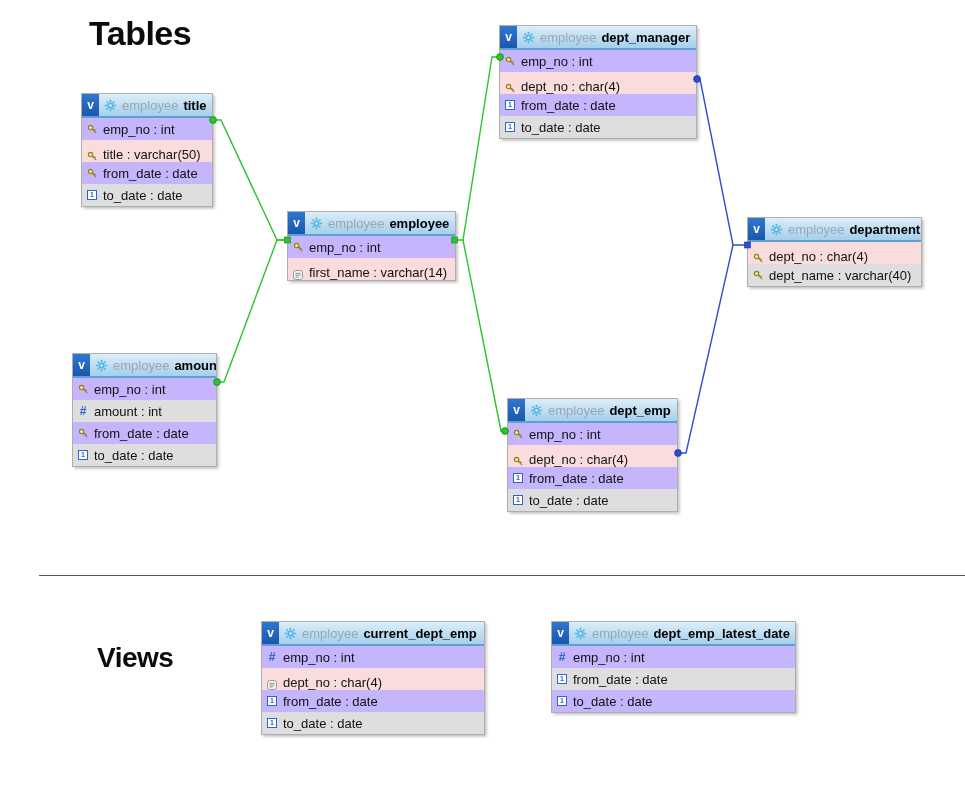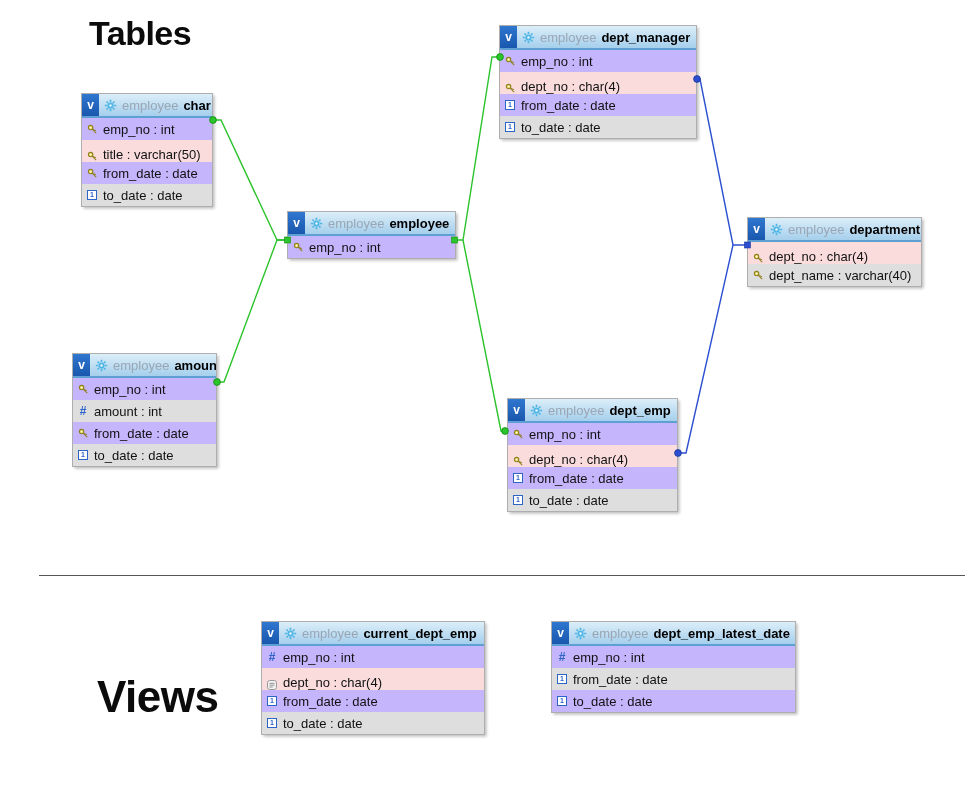--- a/index.html
+++ b/index.html
@@ -5,21 +5,21 @@
   html,body{margin:0;padding:0;background:#fff;}
   .canvas{
     position:relative;width:965px;height:791px;background:#ffffff;overflow:hidden;
     font-family:"Liberation Sans","DejaVu Sans",sans-serif;
     margin-left:39px;
   }
   .section-heading{
     position:absolute;font-weight:700;color:#0b0b0b;letter-spacing:-0.5px;
   }
   #heading-tables{left:50px;top:14px;font-size:34px;}
-  #heading-views{left:58px;top:672px;font-size:44px;}
+  #heading-views{left:58px;top:642px;font-size:28px;}
   .divider{position:absolute;left:0;top:575px;width:958px;height:0;border-top:1.5px solid #555;}
   
   .rel-svg{position:absolute;left:0;top:0;pointer-events:none;z-index:3;}
   .rel-green{stroke:var(--rel-green);stroke-width:1.4;fill:none;}
   .rel-blue{stroke:var(--rel-blue);stroke-width:1.4;fill:none;}
   .dot-green{fill:var(--rel-green);stroke:#0f8f0f;stroke-width:0.8;}
   .dot-blue{fill:var(--rel-blue);stroke:#1c36a0;stroke-width:0.8;}
   .sq-green{fill:var(--rel-green);stroke:#0f8f0f;stroke-width:0.6;}
   .sq-blue{fill:var(--rel-blue);stroke:#1c36a0;stroke-width:0.6;}
   
@@ -100,21 +100,21 @@
         <span class="gear-ic">
           <svg width="13" height="13" viewBox="0 0 13 13">
             <g stroke="#4fb5e4" stroke-width="1.7">
               <path d="M6.5 0.8 v2.2 M6.5 10 v2.2 M0.8 6.5 h2.2 M10 6.5 h2.2 M2.5 2.5 l1.5 1.5 M9 9 l1.5 1.5 M10.5 2.5 L9 4 M4 9 l-1.5 1.5"></path>
             </g>
             <circle cx="6.5" cy="6.5" r="3.1" fill="#4fb5e4"></circle>
             <circle cx="6.5" cy="6.5" r="1.2" fill="#eaf7fd"></circle>
           </svg>
         </span>
         <span class="schema-name">employee</span>
-        <span class="tbl-name">char</span>
+        <span class="tbl-name">title</span>
       </div>
       <div class="field-row bg-white">
         <span class="f-ic">
           <svg width="11" height="11" viewBox="0 0 11 11">
             <circle cx="3.6" cy="3.6" r="2.2" fill="#efe27a" stroke="#8f7f1e" stroke-width="1.1"></circle>
             <circle cx="3.6" cy="3.6" r="0.7" fill="#fff" stroke="none"></circle>
             <path d="M5.2 5.2 L9.2 9.2 M7.4 7.4 L8.7 6.1 M6.2 6.2 L7.3 5.1" stroke="#8f7f1e" stroke-width="1.1" fill="none"></path>
           </svg>
         </span>
         <span class="field-text">emp_no : int</span>
@@ -209,186 +209,195 @@
         <span class="schema-name">employee</span>
         <span class="tbl-name">employee</span>
       </div>
       <div class="field-row bg-white">
         <span class="f-ic">
           <svg width="11" height="11" viewBox="0 0 11 11">
             <circle cx="3.6" cy="3.6" r="2.2" fill="#efe27a" stroke="#8f7f1e" stroke-width="1.1"></circle>
             <circle cx="3.6" cy="3.6" r="0.7" fill="#fff" stroke="none"></circle>
             <path d="M5.2 5.2 L9.2 9.2 M7.4 7.4 L8.7 6.1 M6.2 6.2 L7.3 5.1" stroke="#8f7f1e" stroke-width="1.1" fill="none"></path>
           </svg>
-        </span>
-        <span class="field-text">emp_no : int</span>
-      </div>
-    </div>
-  <div class="db-table" style="left:708px;top:217px;width:173px;">
-      <div class="tbl-head">
-        <span class="v-ic">v</span>
-        <span class="gear-ic">
-          <svg width="13" height="13" viewBox="0 0 13 13">
-            <g stroke="#4fb5e4" stroke-width="1.7">
-              <path d="M6.5 0.8 v2.2 M6.5 10 v2.2 M0.8 6.5 h2.2 M10 6.5 h2.2 M2.5 2.5 l1.5 1.5 M9 9 l1.5 1.5 M10.5 2.5 L9 4 M4 9 l-1.5 1.5"></path>
-            </g>
-            <circle cx="6.5" cy="6.5" r="3.1" fill="#4fb5e4"></circle>
-            <circle cx="6.5" cy="6.5" r="1.2" fill="#eaf7fd"></circle>
-          </svg>
-        </span>
-        <span class="schema-name">employee</span>
-        <span class="tbl-name">department</span>
-      </div>
-      <div class="field-row bg-pink">
-        <span class="f-ic">
-          <svg width="11" height="11" viewBox="0 0 11 11">
-            <circle cx="3.6" cy="3.6" r="2.2" fill="#efe27a" stroke="#8f7f1e" stroke-width="1.1"></circle>
-            <circle cx="3.6" cy="3.6" r="0.7" fill="#fff" stroke="none"></circle>
-            <path d="M5.2 5.2 L9.2 9.2 M7.4 7.4 L8.7 6.1 M6.2 6.2 L7.3 5.1" stroke="#8f7f1e" stroke-width="1.1" fill="none"></path>
-          </svg>
-        </span>
-        <span class="field-text">dept_no : char(4)</span>
-      </div>
-      <div class="field-row bg-gray">
-        <span class="f-ic">
-          <svg width="11" height="11" viewBox="0 0 11 11">
-            <circle cx="3.6" cy="3.6" r="2.2" fill="#efe27a" stroke="#8f7f1e" stroke-width="1.1"></circle>
-            <circle cx="3.6" cy="3.6" r="0.7" fill="#fff" stroke="none"></circle>
-            <path d="M5.2 5.2 L9.2 9.2 M7.4 7.4 L8.7 6.1 M6.2 6.2 L7.3 5.1" stroke="#8f7f1e" stroke-width="1.1" fill="none"></path>
-          </svg>
-        </span>
-        <span class="field-text">dept_name : varchar(40)</span>
-      </div>
-    </div>
-  <div class="db-table" style="left:33px;top:353px;width:143px;">
-      <div class="tbl-head">
-        <span class="v-ic">v</span>
-        <span class="gear-ic">
-          <svg width="13" height="13" viewBox="0 0 13 13">
-            <g stroke="#4fb5e4" stroke-width="1.7">
-              <path d="M6.5 0.8 v2.2 M6.5 10 v2.2 M0.8 6.5 h2.2 M10 6.5 h2.2 M2.5 2.5 l1.5 1.5 M9 9 l1.5 1.5 M10.5 2.5 L9 4 M4 9 l-1.5 1.5"></path>
-            </g>
-            <circle cx="6.5" cy="6.5" r="3.1" fill="#4fb5e4"></circle>
-            <circle cx="6.5" cy="6.5" r="1.2" fill="#eaf7fd"></circle>
-          </svg>
-        </span>
-        <span class="schema-name">employee</span>
-        <span class="tbl-name">amount</span>
-      </div>
-      <div class="field-row bg-white">
-        <span class="f-ic">
-          <svg width="11" height="11" viewBox="0 0 11 11">
-            <circle cx="3.6" cy="3.6" r="2.2" fill="#efe27a" stroke="#8f7f1e" stroke-width="1.1"></circle>
-            <circle cx="3.6" cy="3.6" r="0.7" fill="#fff" stroke="none"></circle>
-            <path d="M5.2 5.2 L9.2 9.2 M7.4 7.4 L8.7 6.1 M6.2 6.2 L7.3 5.1" stroke="#8f7f1e" stroke-width="1.1" fill="none"></path>
-          </svg>
-        </span>
-        <span class="field-text">emp_no : int</span>
-      </div>
-      <div class="field-row bg-gray">
-        <span class="f-ic">
-          <span class="ic-hash">#</span>
-        </span>
-        <span class="field-text">amount : int</span>
-      </div>
-      <div class="field-row bg-white">
-        <span class="f-ic">
-          <svg width="11" height="11" viewBox="0 0 11 11">
-            <circle cx="3.6" cy="3.6" r="2.2" fill="#efe27a" stroke="#8f7f1e" stroke-width="1.1"></circle>
-            <circle cx="3.6" cy="3.6" r="0.7" fill="#fff" stroke="none"></circle>
-            <path d="M5.2 5.2 L9.2 9.2 M7.4 7.4 L8.7 6.1 M6.2 6.2 L7.3 5.1" stroke="#8f7f1e" stroke-width="1.1" fill="none"></path>
-          </svg>
-        </span>
-        <span class="field-text">from_date : date</span>
-      </div>
-      <div class="field-row bg-gray">
-        <span class="f-ic">
-          <span class="ic-date">1</span>
-        </span>
-        <span class="field-text">to_date : date</span>
-      </div>
-    </div>
-  <div class="db-table" style="left:468px;top:398px;width:169px;">
-      <div class="tbl-head">
-        <span class="v-ic">v</span>
-        <span class="gear-ic">
-          <svg width="13" height="13" viewBox="0 0 13 13">
-            <g stroke="#4fb5e4" stroke-width="1.7">
-              <path d="M6.5 0.8 v2.2 M6.5 10 v2.2 M0.8 6.5 h2.2 M10 6.5 h2.2 M2.5 2.5 l1.5 1.5 M9 9 l1.5 1.5 M10.5 2.5 L9 4 M4 9 l-1.5 1.5"></path>
-            </g>
-            <circle cx="6.5" cy="6.5" r="3.1" fill="#4fb5e4"></circle>
-            <circle cx="6.5" cy="6.5" r="1.2" fill="#eaf7fd"></circle>
-          </svg>
-        </span>
-        <span class="schema-name">employee</span>
-        <span class="tbl-name">dept_emp</span>
-      </div>
-      <div class="field-row bg-white">
-        <span class="f-ic">
-          <svg width="11" height="11" viewBox="0 0 11 11">
-            <circle cx="3.6" cy="3.6" r="2.2" fill="#efe27a" stroke="#8f7f1e" stroke-width="1.1"></circle>
-            <circle cx="3.6" cy="3.6" r="0.7" fill="#fff" stroke="none"></circle>
-            <path d="M5.2 5.2 L9.2 9.2 M7.4 7.4 L8.7 6.1 M6.2 6.2 L7.3 5.1" stroke="#8f7f1e" stroke-width="1.1" fill="none"></path>
-          </svg>
-        </span>
-        <span class="field-text">emp_no : int</span>
-      </div>
-      <div class="field-row bg-pink">
-        <span class="f-ic">
-          <svg width="11" height="11" viewBox="0 0 11 11">
-            <circle cx="3.6" cy="3.6" r="2.2" fill="#efe27a" stroke="#8f7f1e" stroke-width="1.1"></circle>
-            <circle cx="3.6" cy="3.6" r="0.7" fill="#fff" stroke="none"></circle>
-            <path d="M5.2 5.2 L9.2 9.2 M7.4 7.4 L8.7 6.1 M6.2 6.2 L7.3 5.1" stroke="#8f7f1e" stroke-width="1.1" fill="none"></path>
-          </svg>
-        </span>
-        <span class="field-text">dept_no : char(4)</span>
-      </div>
-      <div class="field-row bg-white">
-        <span class="f-ic">
-          <span class="ic-date">1</span>
-        </span>
-        <span class="field-text">from_date : date</span>
-      </div>
-      <div class="field-row bg-gray">
-        <span class="f-ic">
-          <span class="ic-date">1</span>
-        </span>
-        <span class="field-text">to_date : date</span>
-      </div>
-    </div>
-  <div class="db-table" style="left:222px;top:621px;width:222px;">
-      <div class="tbl-head">
-        <span class="v-ic">v</span>
-        <span class="gear-ic">
-          <svg width="13" height="13" viewBox="0 0 13 13">
-            <g stroke="#4fb5e4" stroke-width="1.7">
-              <path d="M6.5 0.8 v2.2 M6.5 10 v2.2 M0.8 6.5 h2.2 M10 6.5 h2.2 M2.5 2.5 l1.5 1.5 M9 9 l1.5 1.5 M10.5 2.5 L9 4 M4 9 l-1.5 1.5"></path>
-            </g>
-            <circle cx="6.5" cy="6.5" r="3.1" fill="#4fb5e4"></circle>
-            <circle cx="6.5" cy="6.5" r="1.2" fill="#eaf7fd"></circle>
-          </svg>
-        </span>
-        <span class="schema-name">employee</span>
-        <span class="tbl-name">current_dept_emp</span>
-      </div>
-      <div class="field-row bg-white">
-        <span class="f-ic">
-          <span class="ic-hash">#</span>
         </span>
         <span class="field-text">emp_no : int</span>
       </div>
       <div class="field-row bg-pink">
         <span class="f-ic">
           <svg width="10" height="10" viewBox="0 0 10 10">
             <rect x="0.5" y="0.5" width="9" height="9" rx="2.2" fill="#f1f1f1" stroke="#9a9a9a"></rect>
             <path d="M2.5 3.4 h5 M2.5 5.2 h5 M2.5 7 h3.2" stroke="#8a8a8a" stroke-width="0.9" fill="none"></path>
           </svg>
         </span>
+        <span class="field-text">first_name : varchar(14)</span>
+      </div>
+    </div>
+  <div class="db-table" style="left:708px;top:217px;width:173px;">
+      <div class="tbl-head">
+        <span class="v-ic">v</span>
+        <span class="gear-ic">
+          <svg width="13" height="13" viewBox="0 0 13 13">
+            <g stroke="#4fb5e4" stroke-width="1.7">
+              <path d="M6.5 0.8 v2.2 M6.5 10 v2.2 M0.8 6.5 h2.2 M10 6.5 h2.2 M2.5 2.5 l1.5 1.5 M9 9 l1.5 1.5 M10.5 2.5 L9 4 M4 9 l-1.5 1.5"></path>
+            </g>
+            <circle cx="6.5" cy="6.5" r="3.1" fill="#4fb5e4"></circle>
+            <circle cx="6.5" cy="6.5" r="1.2" fill="#eaf7fd"></circle>
+          </svg>
+        </span>
+        <span class="schema-name">employee</span>
+        <span class="tbl-name">department</span>
+      </div>
+      <div class="field-row bg-pink">
+        <span class="f-ic">
+          <svg width="11" height="11" viewBox="0 0 11 11">
+            <circle cx="3.6" cy="3.6" r="2.2" fill="#efe27a" stroke="#8f7f1e" stroke-width="1.1"></circle>
+            <circle cx="3.6" cy="3.6" r="0.7" fill="#fff" stroke="none"></circle>
+            <path d="M5.2 5.2 L9.2 9.2 M7.4 7.4 L8.7 6.1 M6.2 6.2 L7.3 5.1" stroke="#8f7f1e" stroke-width="1.1" fill="none"></path>
+          </svg>
+        </span>
         <span class="field-text">dept_no : char(4)</span>
       </div>
+      <div class="field-row bg-gray">
+        <span class="f-ic">
+          <svg width="11" height="11" viewBox="0 0 11 11">
+            <circle cx="3.6" cy="3.6" r="2.2" fill="#efe27a" stroke="#8f7f1e" stroke-width="1.1"></circle>
+            <circle cx="3.6" cy="3.6" r="0.7" fill="#fff" stroke="none"></circle>
+            <path d="M5.2 5.2 L9.2 9.2 M7.4 7.4 L8.7 6.1 M6.2 6.2 L7.3 5.1" stroke="#8f7f1e" stroke-width="1.1" fill="none"></path>
+          </svg>
+        </span>
+        <span class="field-text">dept_name : varchar(40)</span>
+      </div>
+    </div>
+  <div class="db-table" style="left:33px;top:353px;width:143px;">
+      <div class="tbl-head">
+        <span class="v-ic">v</span>
+        <span class="gear-ic">
+          <svg width="13" height="13" viewBox="0 0 13 13">
+            <g stroke="#4fb5e4" stroke-width="1.7">
+              <path d="M6.5 0.8 v2.2 M6.5 10 v2.2 M0.8 6.5 h2.2 M10 6.5 h2.2 M2.5 2.5 l1.5 1.5 M9 9 l1.5 1.5 M10.5 2.5 L9 4 M4 9 l-1.5 1.5"></path>
+            </g>
+            <circle cx="6.5" cy="6.5" r="3.1" fill="#4fb5e4"></circle>
+            <circle cx="6.5" cy="6.5" r="1.2" fill="#eaf7fd"></circle>
+          </svg>
+        </span>
+        <span class="schema-name">employee</span>
+        <span class="tbl-name">amount</span>
+      </div>
+      <div class="field-row bg-white">
+        <span class="f-ic">
+          <svg width="11" height="11" viewBox="0 0 11 11">
+            <circle cx="3.6" cy="3.6" r="2.2" fill="#efe27a" stroke="#8f7f1e" stroke-width="1.1"></circle>
+            <circle cx="3.6" cy="3.6" r="0.7" fill="#fff" stroke="none"></circle>
+            <path d="M5.2 5.2 L9.2 9.2 M7.4 7.4 L8.7 6.1 M6.2 6.2 L7.3 5.1" stroke="#8f7f1e" stroke-width="1.1" fill="none"></path>
+          </svg>
+        </span>
+        <span class="field-text">emp_no : int</span>
+      </div>
+      <div class="field-row bg-gray">
+        <span class="f-ic">
+          <span class="ic-hash">#</span>
+        </span>
+        <span class="field-text">amount : int</span>
+      </div>
+      <div class="field-row bg-white">
+        <span class="f-ic">
+          <svg width="11" height="11" viewBox="0 0 11 11">
+            <circle cx="3.6" cy="3.6" r="2.2" fill="#efe27a" stroke="#8f7f1e" stroke-width="1.1"></circle>
+            <circle cx="3.6" cy="3.6" r="0.7" fill="#fff" stroke="none"></circle>
+            <path d="M5.2 5.2 L9.2 9.2 M7.4 7.4 L8.7 6.1 M6.2 6.2 L7.3 5.1" stroke="#8f7f1e" stroke-width="1.1" fill="none"></path>
+          </svg>
+        </span>
+        <span class="field-text">from_date : date</span>
+      </div>
+      <div class="field-row bg-gray">
+        <span class="f-ic">
+          <span class="ic-date">1</span>
+        </span>
+        <span class="field-text">to_date : date</span>
+      </div>
+    </div>
+  <div class="db-table" style="left:468px;top:398px;width:169px;">
+      <div class="tbl-head">
+        <span class="v-ic">v</span>
+        <span class="gear-ic">
+          <svg width="13" height="13" viewBox="0 0 13 13">
+            <g stroke="#4fb5e4" stroke-width="1.7">
+              <path d="M6.5 0.8 v2.2 M6.5 10 v2.2 M0.8 6.5 h2.2 M10 6.5 h2.2 M2.5 2.5 l1.5 1.5 M9 9 l1.5 1.5 M10.5 2.5 L9 4 M4 9 l-1.5 1.5"></path>
+            </g>
+            <circle cx="6.5" cy="6.5" r="3.1" fill="#4fb5e4"></circle>
+            <circle cx="6.5" cy="6.5" r="1.2" fill="#eaf7fd"></circle>
+          </svg>
+        </span>
+        <span class="schema-name">employee</span>
+        <span class="tbl-name">dept_emp</span>
+      </div>
+      <div class="field-row bg-white">
+        <span class="f-ic">
+          <svg width="11" height="11" viewBox="0 0 11 11">
+            <circle cx="3.6" cy="3.6" r="2.2" fill="#efe27a" stroke="#8f7f1e" stroke-width="1.1"></circle>
+            <circle cx="3.6" cy="3.6" r="0.7" fill="#fff" stroke="none"></circle>
+            <path d="M5.2 5.2 L9.2 9.2 M7.4 7.4 L8.7 6.1 M6.2 6.2 L7.3 5.1" stroke="#8f7f1e" stroke-width="1.1" fill="none"></path>
+          </svg>
+        </span>
+        <span class="field-text">emp_no : int</span>
+      </div>
+      <div class="field-row bg-pink">
+        <span class="f-ic">
+          <svg width="11" height="11" viewBox="0 0 11 11">
+            <circle cx="3.6" cy="3.6" r="2.2" fill="#efe27a" stroke="#8f7f1e" stroke-width="1.1"></circle>
+            <circle cx="3.6" cy="3.6" r="0.7" fill="#fff" stroke="none"></circle>
+            <path d="M5.2 5.2 L9.2 9.2 M7.4 7.4 L8.7 6.1 M6.2 6.2 L7.3 5.1" stroke="#8f7f1e" stroke-width="1.1" fill="none"></path>
+          </svg>
+        </span>
+        <span class="field-text">dept_no : char(4)</span>
+      </div>
+      <div class="field-row bg-white">
+        <span class="f-ic">
+          <span class="ic-date">1</span>
+        </span>
+        <span class="field-text">from_date : date</span>
+      </div>
+      <div class="field-row bg-gray">
+        <span class="f-ic">
+          <span class="ic-date">1</span>
+        </span>
+        <span class="field-text">to_date : date</span>
+      </div>
+    </div>
+  <div class="db-table" style="left:222px;top:621px;width:222px;">
+      <div class="tbl-head">
+        <span class="v-ic">v</span>
+        <span class="gear-ic">
+          <svg width="13" height="13" viewBox="0 0 13 13">
+            <g stroke="#4fb5e4" stroke-width="1.7">
+              <path d="M6.5 0.8 v2.2 M6.5 10 v2.2 M0.8 6.5 h2.2 M10 6.5 h2.2 M2.5 2.5 l1.5 1.5 M9 9 l1.5 1.5 M10.5 2.5 L9 4 M4 9 l-1.5 1.5"></path>
+            </g>
+            <circle cx="6.5" cy="6.5" r="3.1" fill="#4fb5e4"></circle>
+            <circle cx="6.5" cy="6.5" r="1.2" fill="#eaf7fd"></circle>
+          </svg>
+        </span>
+        <span class="schema-name">employee</span>
+        <span class="tbl-name">current_dept_emp</span>
+      </div>
+      <div class="field-row bg-white">
+        <span class="f-ic">
+          <span class="ic-hash">#</span>
+        </span>
+        <span class="field-text">emp_no : int</span>
+      </div>
+      <div class="field-row bg-pink">
+        <span class="f-ic">
+          <svg width="10" height="10" viewBox="0 0 10 10">
+            <rect x="0.5" y="0.5" width="9" height="9" rx="2.2" fill="#f1f1f1" stroke="#9a9a9a"></rect>
+            <path d="M2.5 3.4 h5 M2.5 5.2 h5 M2.5 7 h3.2" stroke="#8a8a8a" stroke-width="0.9" fill="none"></path>
+          </svg>
+        </span>
+        <span class="field-text">dept_no : char(4)</span>
+      </div>
       <div class="field-row bg-white">
         <span class="f-ic">
           <span class="ic-date">1</span>
         </span>
         <span class="field-text">from_date : date</span>
       </div>
       <div class="field-row bg-gray">
         <span class="f-ic">
           <span class="ic-date">1</span>
         </span>

